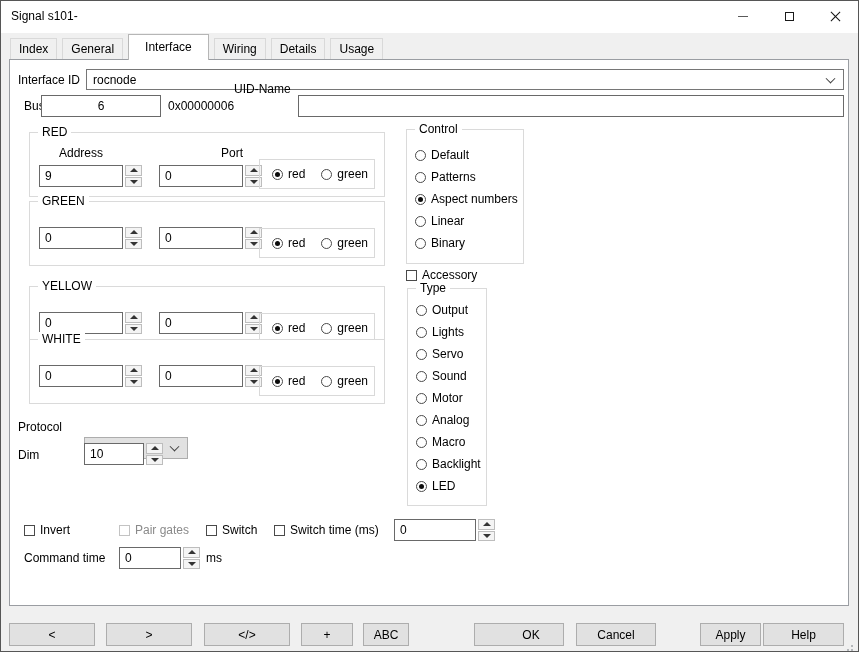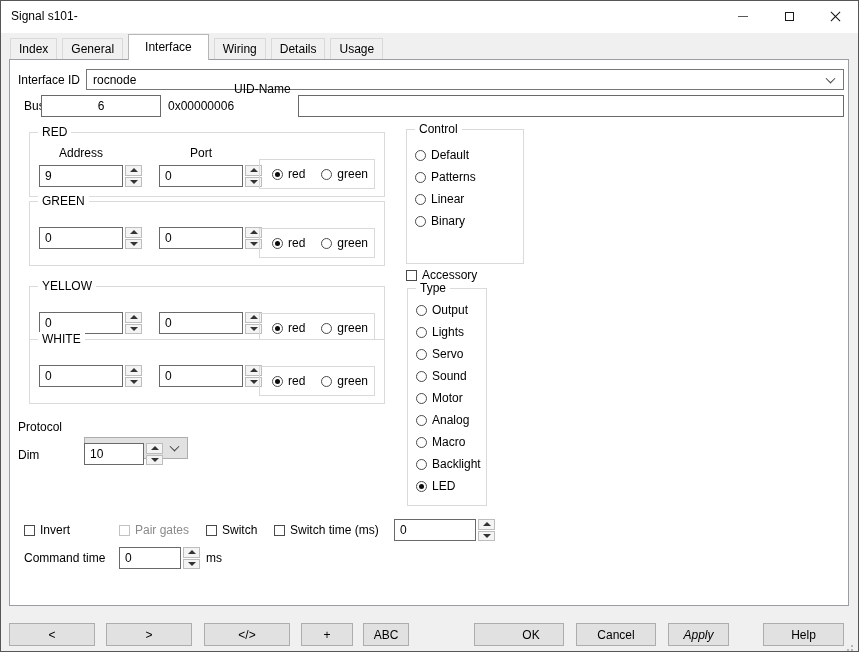--- a/index.html
+++ b/index.html
@@ -54,21 +54,21 @@
   .rc{width:11px;height:11px;border:1px solid #4a4a4a;border-radius:50%;background:#fff;position:relative;flex:none;}
   .radio[data-checked="true"] .rc::after{content:"";position:absolute;left:2px;top:2px;width:5px;height:5px;border-radius:50%;background:#0c0c0c;}
   .checkbox{display:flex;align-items:center;gap:5px;white-space:nowrap;}
   .cb{width:11px;height:11px;border:1px solid #4a4a4a;background:#fff;flex:none;}
   .checkbox[data-disabled="true"] .cb{border-color:#c3c3c3;}
   .checkbox[data-disabled="true"] .cb-label{color:#8a8a8a;}
 
   
   .cgroup{left:19px;width:356px;height:65px;}
   .cg-l1{position:absolute;left:9px;top:13px;width:84px;text-align:center;}
-  .cg-l2{position:absolute;left:129px;top:13px;width:84px;text-align:center;}
+  .cg-l2{position:absolute;left:129px;top:13px;width:84px;text-align:right;}
   .cg-s1{position:absolute;left:9px;top:25px;}
   .cg-s2{position:absolute;left:129px;top:25px;}
   .with-labels .cg-s1,.with-labels .cg-s2{top:32px;}
   .gatebox{position:absolute;left:229px;top:26px;width:116px;height:30px;border:1px solid #d9d9d9;display:flex;align-items:center;padding-left:12px;gap:16px;}
 
   .ctl-rows{position:absolute;left:8px;top:14px;display:flex;flex-direction:column;}
   .ctl-rows .radio{height:22px;}
 
   
   .btn{position:absolute;top:622px;height:23px;background:#e1e1e1;border:1px solid #adadad;display:flex;align-items:center;justify-content:center;white-space:nowrap;}
@@ -305,20 +305,24 @@
       <div class="gb-title">Control</div>
       <div class="ctl-rows">
         <div class="radio" data-checked="false">
             <span class="rc"></span>
             <span>Default</span>
           </div>
         <div class="radio" data-checked="false">
             <span class="rc"></span>
             <span>Patterns</span>
           </div>
+        <div class="radio" data-checked="true">
+            <span class="rc"></span>
+            <span>Aspect numbers</span>
+          </div>
         <div class="radio" data-checked="false">
             <span class="rc"></span>
             <span>Linear</span>
           </div>
         <div class="radio" data-checked="false">
             <span class="rc"></span>
             <span>Binary</span>
           </div>
       </div>
     </div>
@@ -418,17 +422,17 @@
 
   </div>
 
   <div class="btn" style="left:8px;width:86px;">&lt;</div>
   <div class="btn" style="left:105px;width:86px;">&gt;</div>
   <div class="btn" style="left:203px;width:86px;">&lt;/&gt;</div>
   <div class="btn" style="left:300px;width:52px;">+</div>
   <div class="btn" style="left:362px;width:46px;">ABC</div>
   <div class="btn" style="left:473px;width:90px;padding-left:24px;">OK</div>
   <div class="btn" style="left:575px;width:80px;">Cancel</div>
-  <div class="btn" style="left:667px;width:61px;font-style:italic;">Apply</div>
+  <div class="btn" style="left:699px;width:61px;">Apply</div>
   <div class="btn" style="left:762px;width:81px;">Help</div>
 
   <div class="grip"></div>
 </div>
 
 </body></html>

